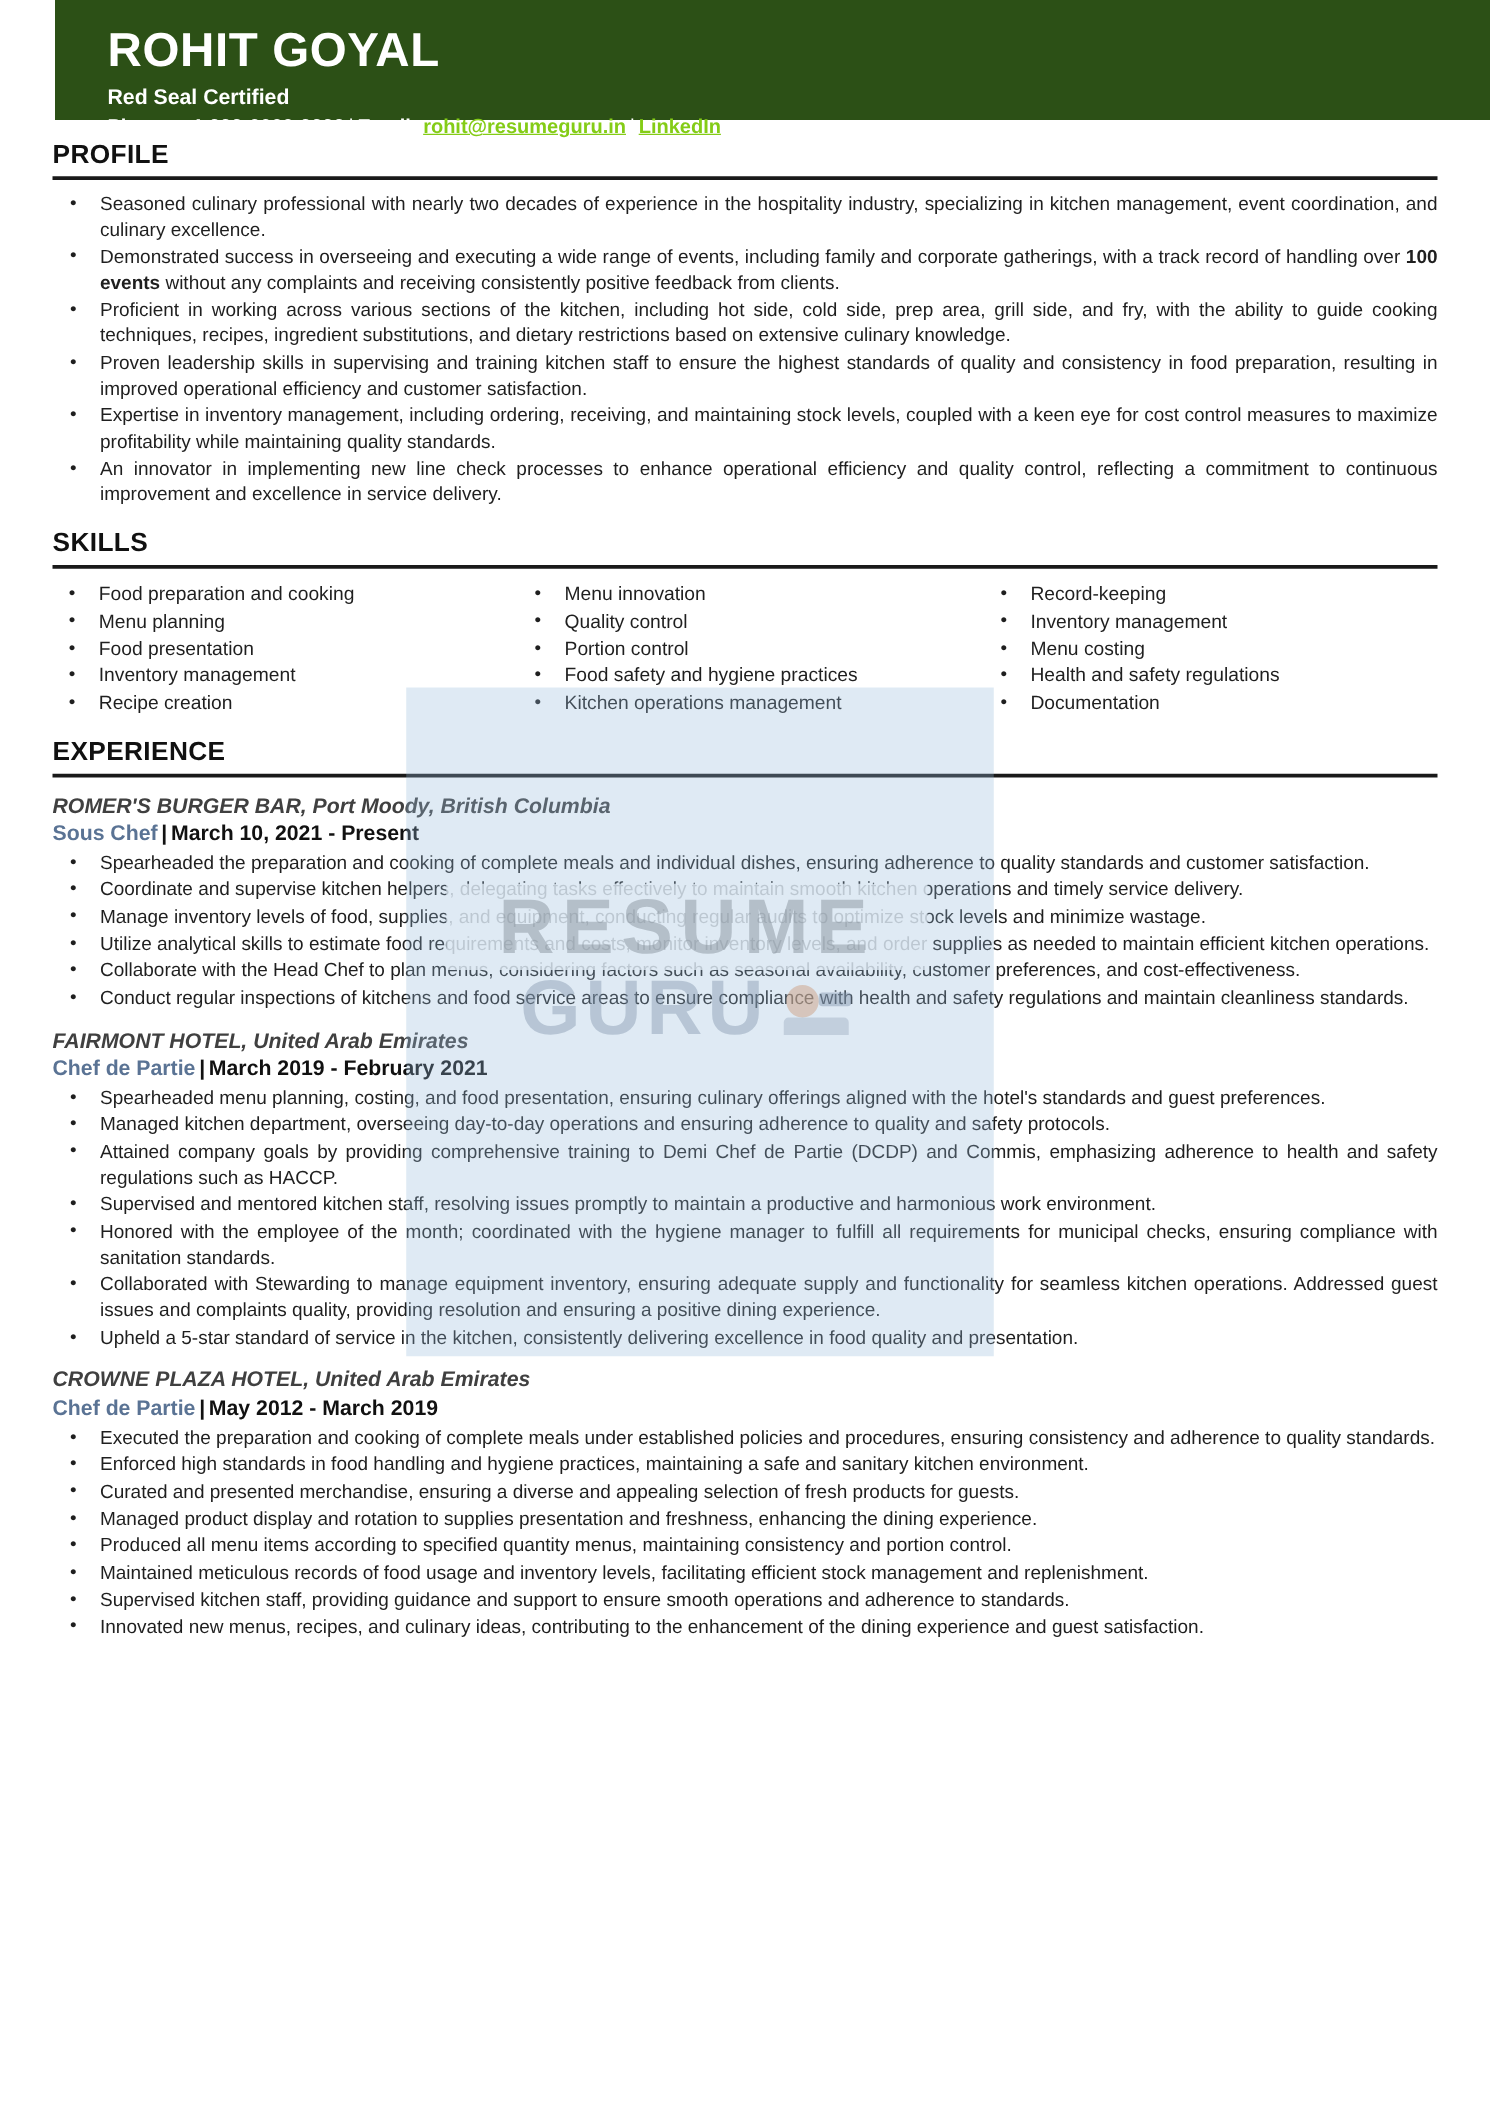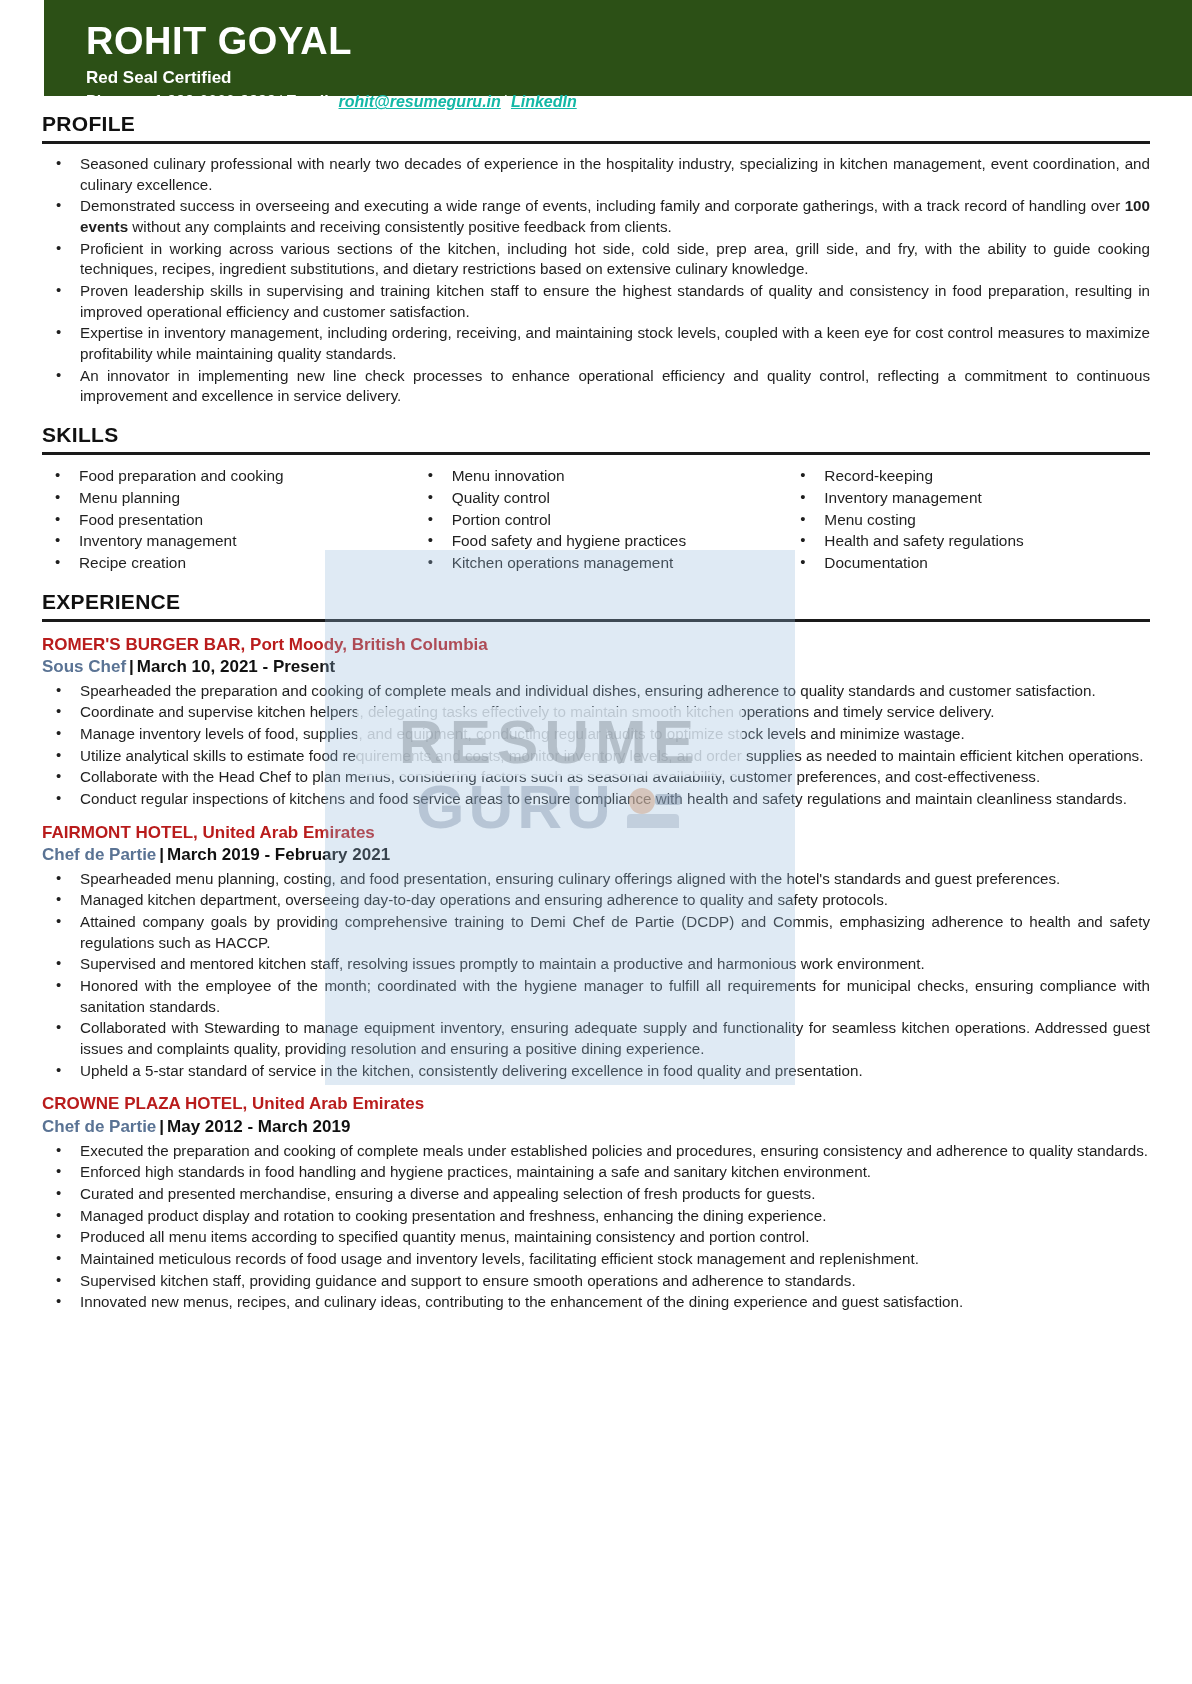--- a/index.html
+++ b/index.html
@@ -38,23 +38,22 @@
     margin: 0 0 4px 0;
     line-height: 1.2;
   }
   .contact {
     font-size: 16px;
     font-weight: bold;
     line-height: 1.3;
   }
   .contact a,
   .contact .linklike {
-    color: #14b8a6;
+    color: #84cc16;
     text-decoration: underline;
-    font-style: italic;
   }
   .sep {
     font-weight: normal;
     padding: 0 3px;
   }
 
   
   .page {
     padding: 0 42px;
     box-sizing: border-box;
@@ -123,22 +122,23 @@
     top: -1px;
     font-size: 15px;
   }
 
   
   .job { margin-top: 12px; }
   .job:first-of-type { margin-top: 4px; }
   .job-company {
     font-size: 17px;
     font-weight: bold;
-    color: #b91c1c;
+    color: #404040;
     line-height: 1.3;
+    font-style: italic;
   }
   .job-meta {
     font-size: 17px;
     font-weight: bold;
     line-height: 1.35;
     margin-bottom: 2px;
   }
   .job-role { color: #5a7394; }
   .job-dates { color: #111111; }
   .pipe { color: #111111; font-weight: bold; padding: 0 3px; }
@@ -305,21 +305,21 @@
 
   <div class="job">
     <div class="job-company">CROWNE PLAZA HOTEL, United Arab Emirates</div>
     <div class="job-meta">
       <span class="job-role">Chef de Partie</span><span class="pipe">|</span><span class="job-dates">May 2012 - March 2019</span>
     </div>
     <ul class="bul">
       <li>Executed the preparation and cooking of complete meals under established policies and procedures, ensuring consistency and adherence to quality standards.</li>
       <li>Enforced high standards in food handling and hygiene practices, maintaining a safe and sanitary kitchen environment.</li>
       <li>Curated and presented merchandise, ensuring a diverse and appealing selection of fresh products for guests.</li>
-      <li>Managed product display and rotation to cooking presentation and freshness, enhancing the dining experience.</li>
+      <li>Managed product display and rotation to supplies presentation and freshness, enhancing the dining experience.</li>
       <li>Produced all menu items according to specified quantity menus, maintaining consistency and portion control.</li>
       <li>Maintained meticulous records of food usage and inventory levels, facilitating efficient stock management and replenishment.</li>
       <li>Supervised kitchen staff, providing guidance and support to ensure smooth operations and adherence to standards.</li>
       <li>Innovated new menus, recipes, and culinary ideas, contributing to the enhancement of the dining experience and guest satisfaction.</li>
     </ul>
   </div>
 
 </div>
 
 <div class="selection-overlay"></div>

